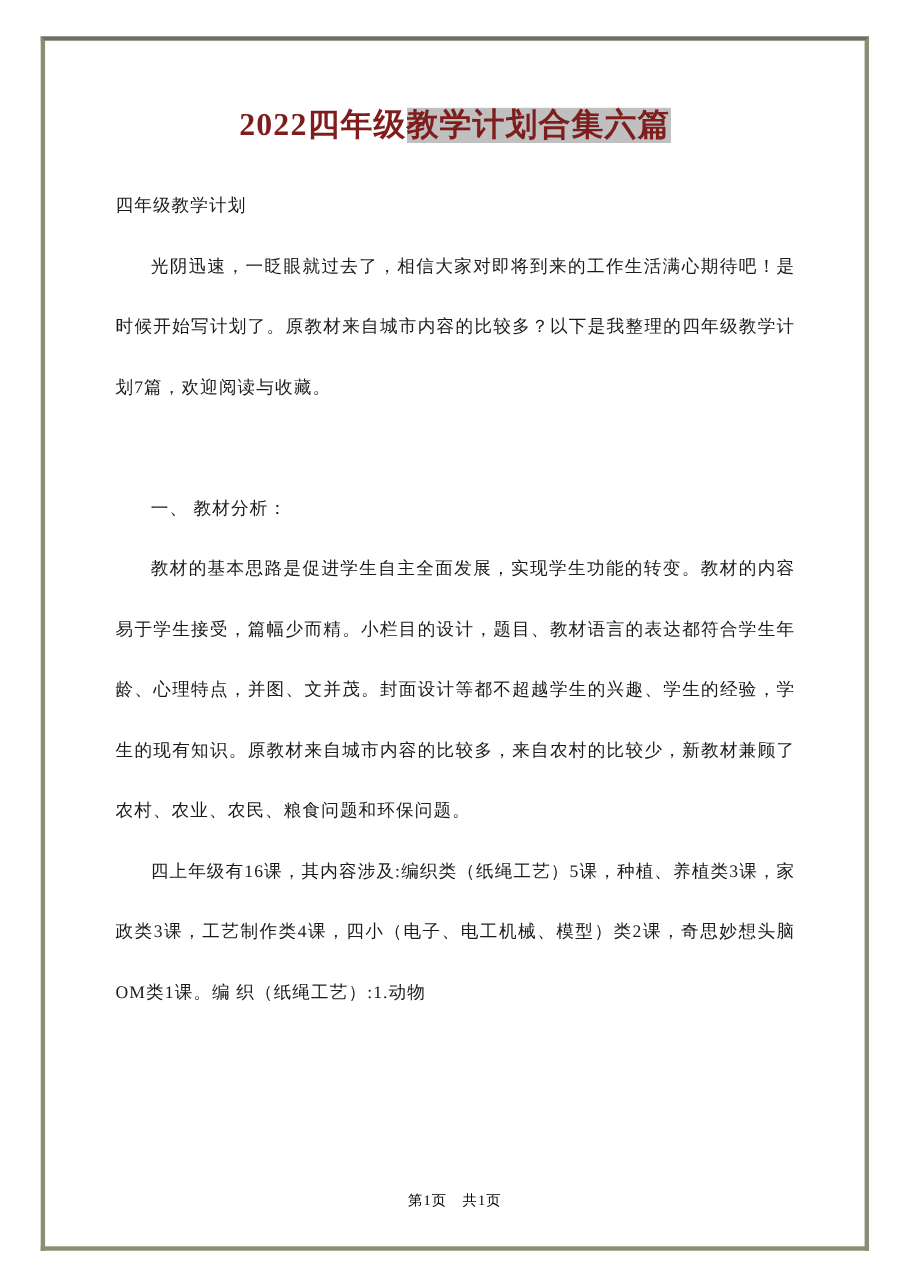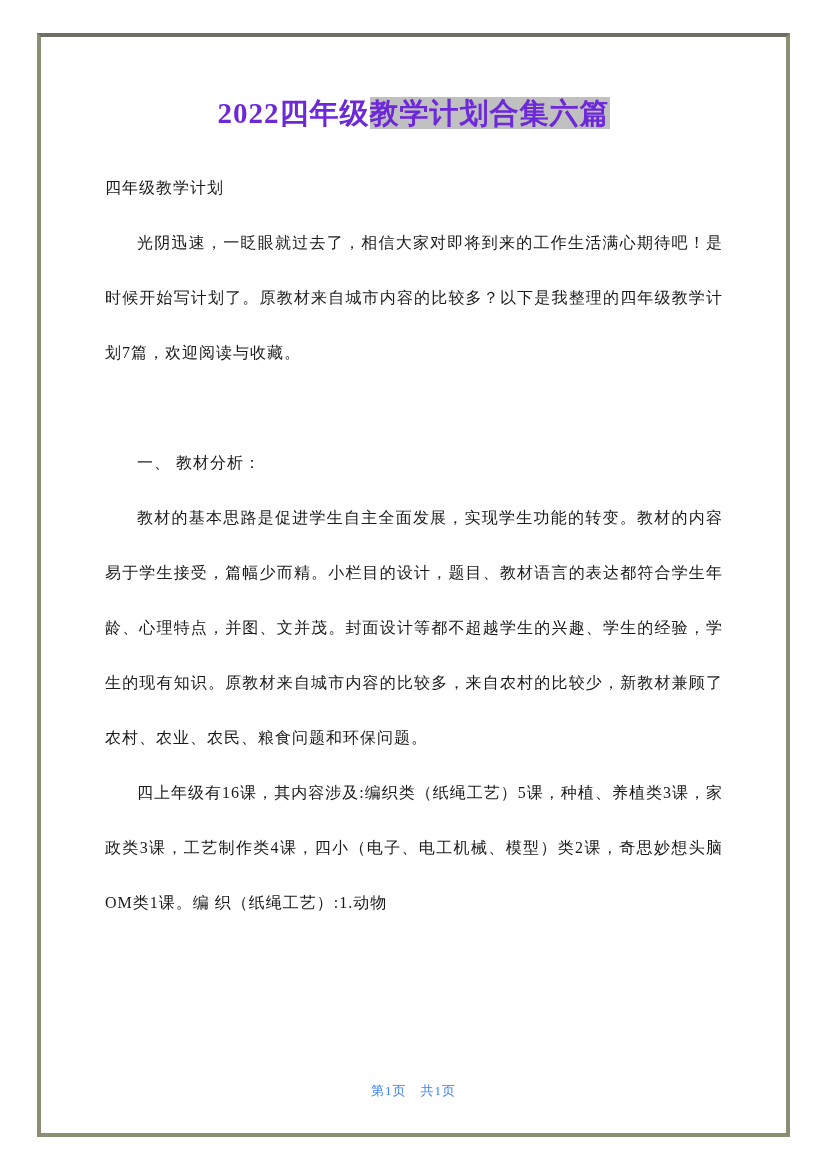--- a/index.html
+++ b/index.html
@@ -26,21 +26,21 @@
   .title {
     position: absolute;
     left: 0;
     top: 94px;
     width: 827px;
     margin: 0;
     text-align: center;
     font-size: 29px;
     font-weight: bold;
     letter-spacing: 1px;
-    color: #6d28d9;
+    color: #7f1d1d;
   }
   .title .hl {
     background: var(--highlight-bg, #c0c0c0);
   }
   .body-text {
     position: absolute;
     left: 105px;
     top: 160px;
     width: 618px;
   }
@@ -54,21 +54,21 @@
   .para.indent { text-indent: 2em; }
   .para.empty { height: 55px; }
   .footer {
     position: absolute;
     left: 0;
     top: 1082px;
     width: 827px;
     text-align: center;
     font-size: 13px;
     letter-spacing: 1px;
-    color: #3b82f6;
+    color: #000000;
   }
   .footer .sep { display: inline-block; width: 14px; }
 </style>
 </head>
 <body>
 
 <div class="frame"></div>
 
 <h1 class="title"><span>2022四年级</span><span class="hl">教学计划合集六篇</span></h1>
 

